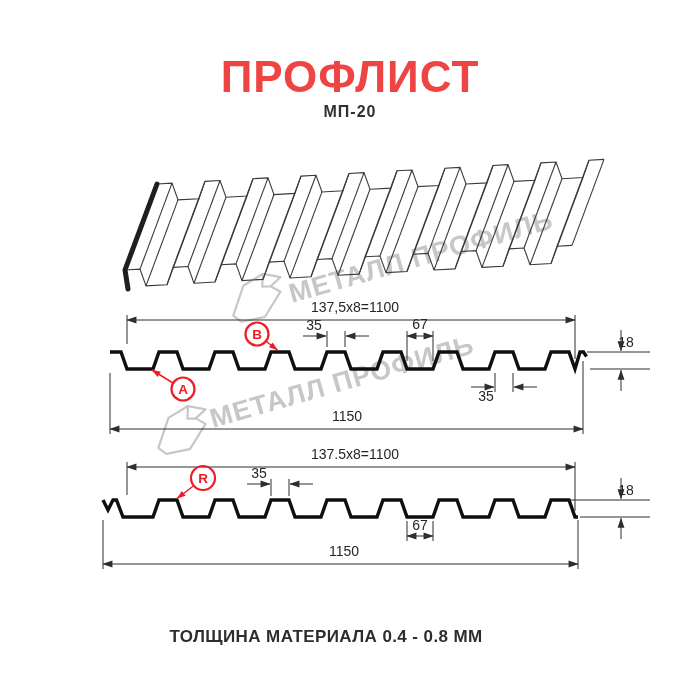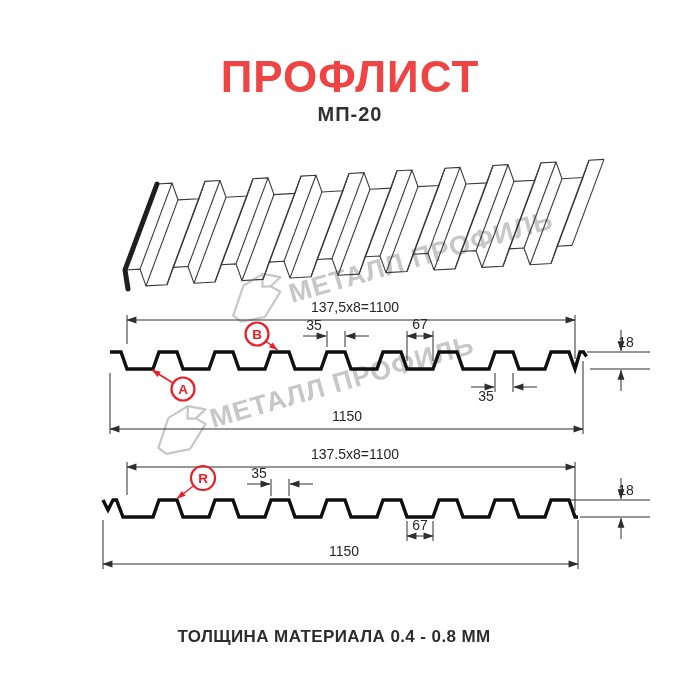--- a/index.html
+++ b/index.html
@@ -1,19 +1,19 @@
 <!DOCTYPE html>
 <html><head>
 <meta charset="utf-8">
 <style>
   html,body{margin:0;padding:0}
   body{width:700px;height:700px;background:#fff;font-family:"Liberation Sans",sans-serif;position:relative;overflow:hidden}
   .title{position:absolute;top:52px;left:0;width:700px;text-align:center;font-size:44px;font-weight:bold;letter-spacing:1px;color:#ef4444}
-  .subtitle{position:absolute;top:103px;left:0;width:700px;text-align:center;font-size:20px;font-weight:bold;letter-spacing:1px;color:#303030}
-  .footer{position:absolute;top:627px;left:16px;width:636px;text-align:center;font-size:17px;font-weight:bold;letter-spacing:.4px;color:#2d2d2d}
+  .subtitle{position:absolute;top:103px;left:0;width:700px;text-align:center;font-size:16px;font-weight:bold;letter-spacing:1px;color:#303030}
+  .footer{position:absolute;top:627px;left:8px;width:636px;text-align:center;font-size:17px;font-weight:bold;letter-spacing:.4px;color:#2d2d2d}
   svg.draw{position:absolute;left:0;top:0}
   .dl{stroke:#2e2e2e;stroke-width:1;fill:none}
   .prof{fill:none;stroke:#0f0f0f;stroke-width:3.4;stroke-linejoin:miter}
   .dim{font-size:14px;fill:#262626;text-anchor:middle}
   .red{stroke:#ee1c25;fill:none}
   .rln{stroke:#ee1c25;stroke-width:1.5;fill:none}
   .rtx{font-size:13.5px;font-weight:bold;fill:#ee1c25;text-anchor:middle}
   .wmt{font-size:27px;font-weight:bold;fill:#c7c7c7;letter-spacing:1px}
   .wmp{fill:none;stroke:#c7c7c7;stroke-width:2.2;stroke-linejoin:round}
   .thin3d{stroke:#3a3a3a;stroke-width:1.1;fill:none}

